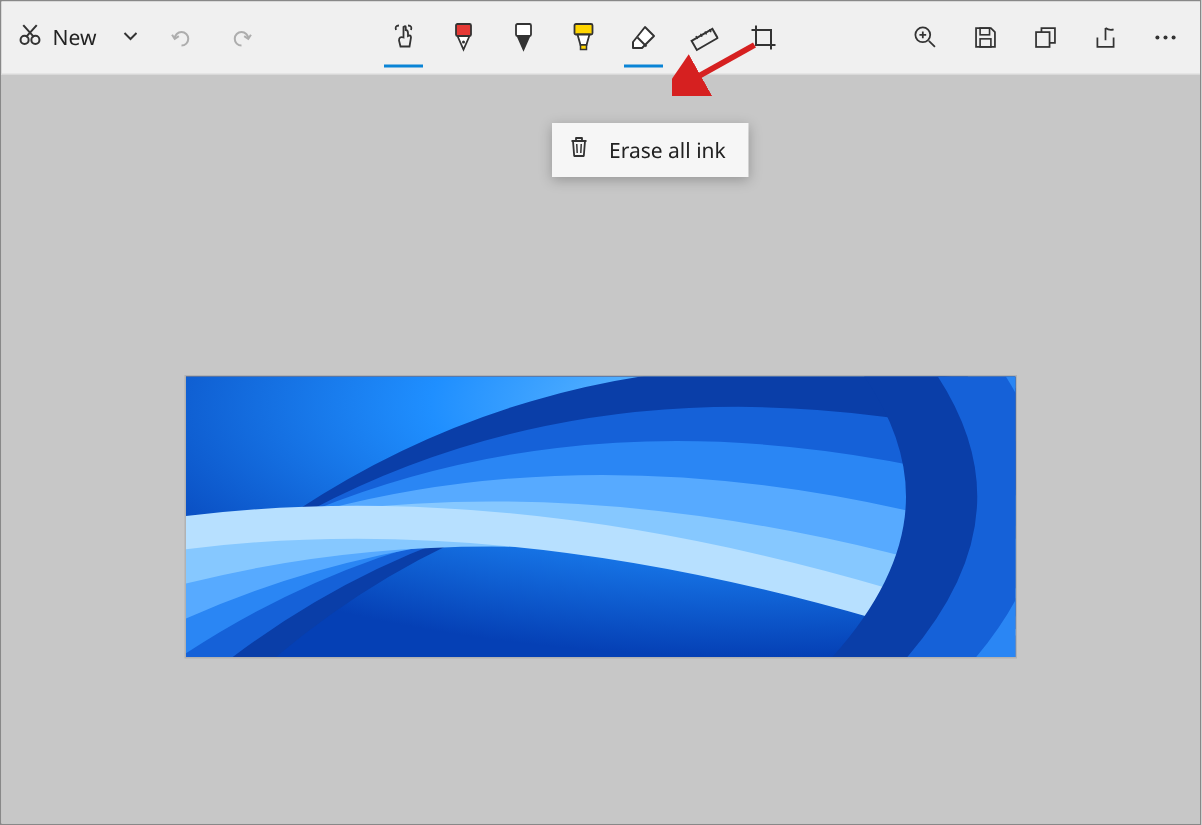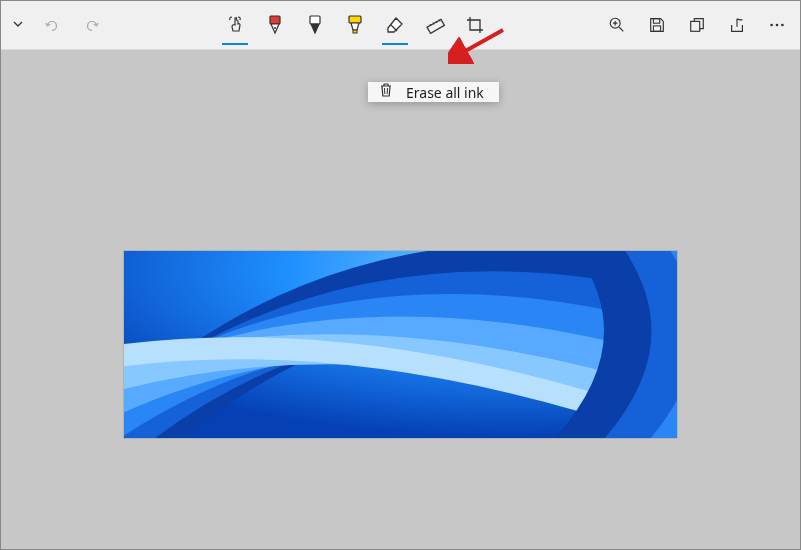--- a/index.html
+++ b/index.html
@@ -69,21 +69,21 @@
     width:553px; height:187px;
     margin-top:90px;
     background:#0a3a90;
     position:relative;
     overflow:hidden;
     box-shadow:0 0 0 1px rgba(0,0,0,.1);
   }
   .dropdown {
     position:absolute;
     left:368px; top:82px;
-    width:131px; height:20px;
+    width:131px; height:36px;
     background:#f6f6f6;
     box-shadow:0 2px 8px rgba(0,0,0,.25);
     display:flex; align-items:center;
     padding:0 10px;
     gap:12px;
     font-size:14px; color:#222;
     z-index:10;
   }
   .arrow-annot {
     position:absolute;
@@ -93,20 +93,30 @@
 </style>
 </head>
 <body>
 
 <div class="window">
 
 
   <div class="toolbar">
 
     <div class="tb-group">
+      <div class="new-btn">
+        <span>
+          <svg width="18" height="18" viewBox="0 0 20 20">
+            <circle cx="6" cy="14" r="3" fill="none" stroke="#333" stroke-width="1.5"></circle>
+            <circle cx="14" cy="14" r="3" fill="none" stroke="#333" stroke-width="1.5"></circle>
+            <path d="M7 12 L15 3 M13 12 L5 3" stroke="#333" stroke-width="1.5" fill="none"></path>
+          </svg>
+        </span>
+        <span>New</span>
+      </div>
       <div class="chev-btn">
         <span>
           <svg width="12" height="12" viewBox="0 0 12 12">
               <path d="M2 4 L6 8 L10 4" fill="none" stroke="#333" stroke-width="1.3"></path>
             </svg>
         </span>
       </div>
 
       <div class="tb-btn disabled">
         <span>

